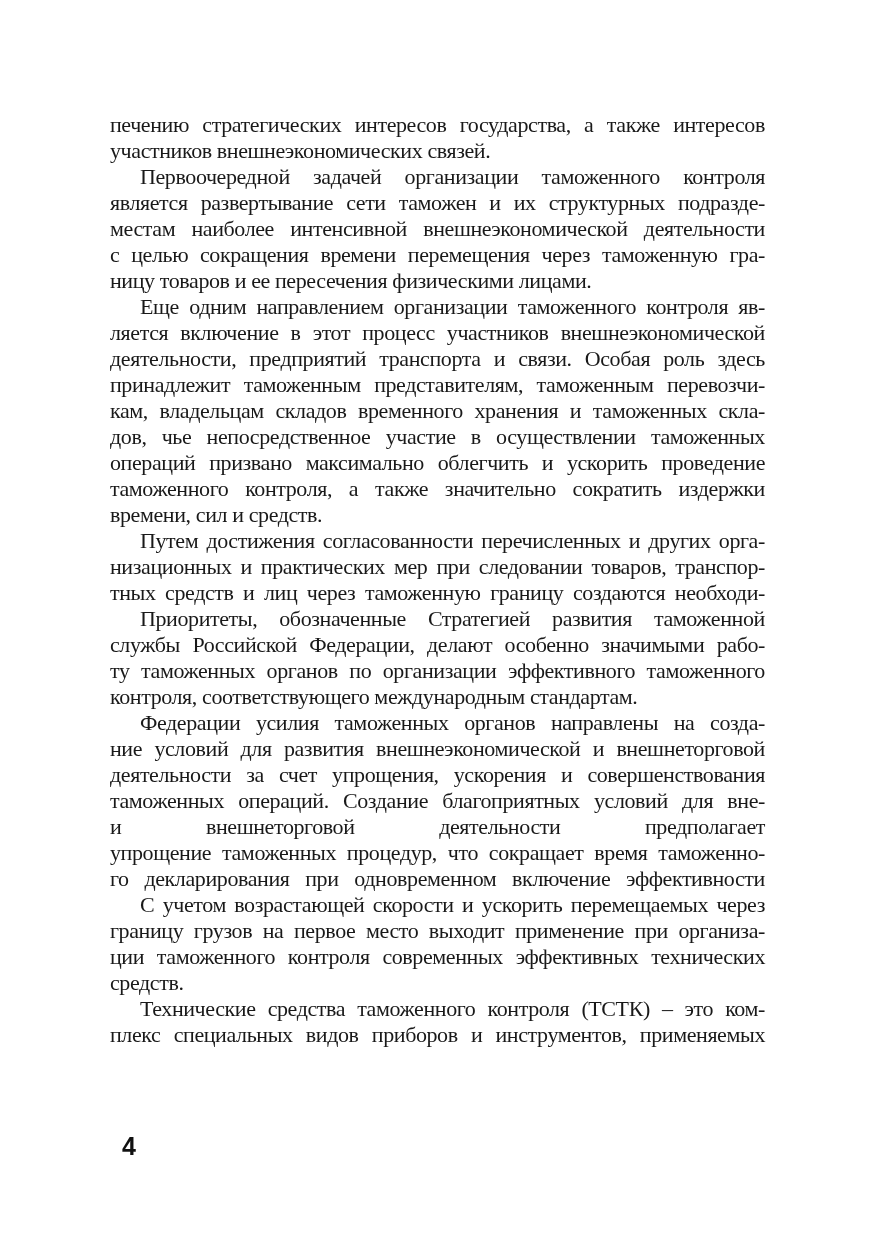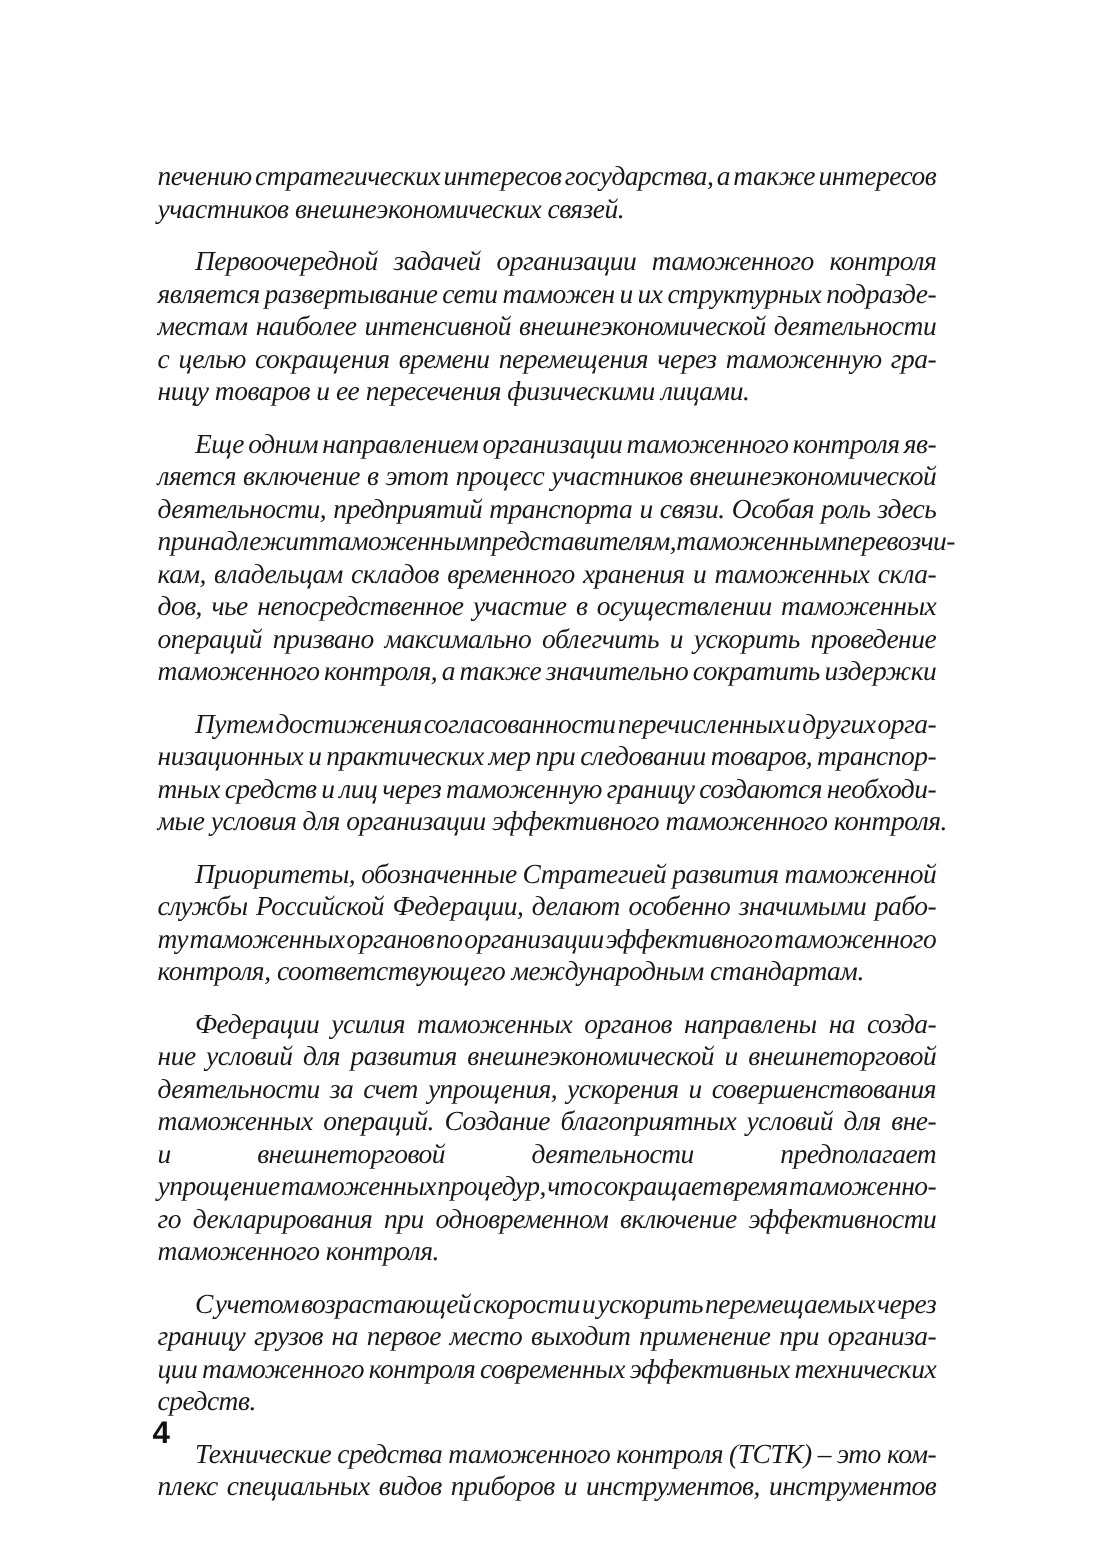--- a/index.html
+++ b/index.html
@@ -16,21 +16,21 @@
   }
   .text-block {
     position: absolute;
     left: 110px;
     top: 112px;
     width: 655px;
     font-size: 22px;
     letter-spacing: -0.4px;
     color: #191919;
   }
-  .paragraph { margin: 16px; font-style: italic; }
+  .paragraph { margin: 0; }
   .line {
     height: 26px;
     line-height: 26px;
     white-space: nowrap;
   }
   .line.just {
     display: flex;
     justify-content: space-between;
   }
   .line.indent {
@@ -167,20 +167,21 @@
       </div>
       <div class="line just">
         <span>таможенного</span>
         <span>контроля,</span>
         <span>а</span>
         <span>также</span>
         <span>значительно</span>
         <span>сократить</span>
         <span>издержки</span>
       </div>
+      <div class="line">времени, сил и средств.</div>
     </div>
     <div class="paragraph">
       <div class="line indent just">
         <span>Путем</span>
         <span>достижения</span>
         <span>согласованности</span>
         <span>перечисленных</span>
         <span>и</span>
         <span>других</span>
         <span>орга-</span>
@@ -199,21 +200,20 @@
         <span>тных</span>
         <span>средств</span>
         <span>и</span>
         <span>лиц</span>
         <span>через</span>
         <span>таможенную</span>
         <span>границу</span>
         <span>создаются</span>
         <span>необходи-</span>
       </div>
-      <div class="line">мые условия для организации эффективного таможенного контроля.</div>
     </div>
     <div class="paragraph">
       <div class="line indent just">
         <span>Приоритеты,</span>
         <span>обозначенные</span>
         <span>Стратегией</span>
         <span>развития</span>
         <span>таможенной</span>
       </div>
       <div class="line just">
@@ -289,21 +289,20 @@
         <span>таможенно-</span>
       </div>
       <div class="line just">
         <span>го</span>
         <span>декларирования</span>
         <span>при</span>
         <span>одновременном</span>
         <span>включение</span>
         <span>эффективности</span>
       </div>
-      <div class="line">таможенного контроля.</div>
     </div>
     <div class="paragraph">
       <div class="line indent just">
         <span>С</span>
         <span>учетом</span>
         <span>возрастающей</span>
         <span>скорости</span>
         <span>и</span>
         <span>ускорить</span>
         <span>перемещаемых</span>
@@ -341,18 +340,18 @@
         <span>это</span>
         <span>ком-</span>
       </div>
       <div class="line just">
         <span>плекс</span>
         <span>специальных</span>
         <span>видов</span>
         <span>приборов</span>
         <span>и</span>
         <span>инструментов,</span>
-        <span>инструментов</span>
+        <span>применяемых</span>
       </div>
     </div>
   </div>
 
 <div class="page-num">4</div>
 
 </body></html>

